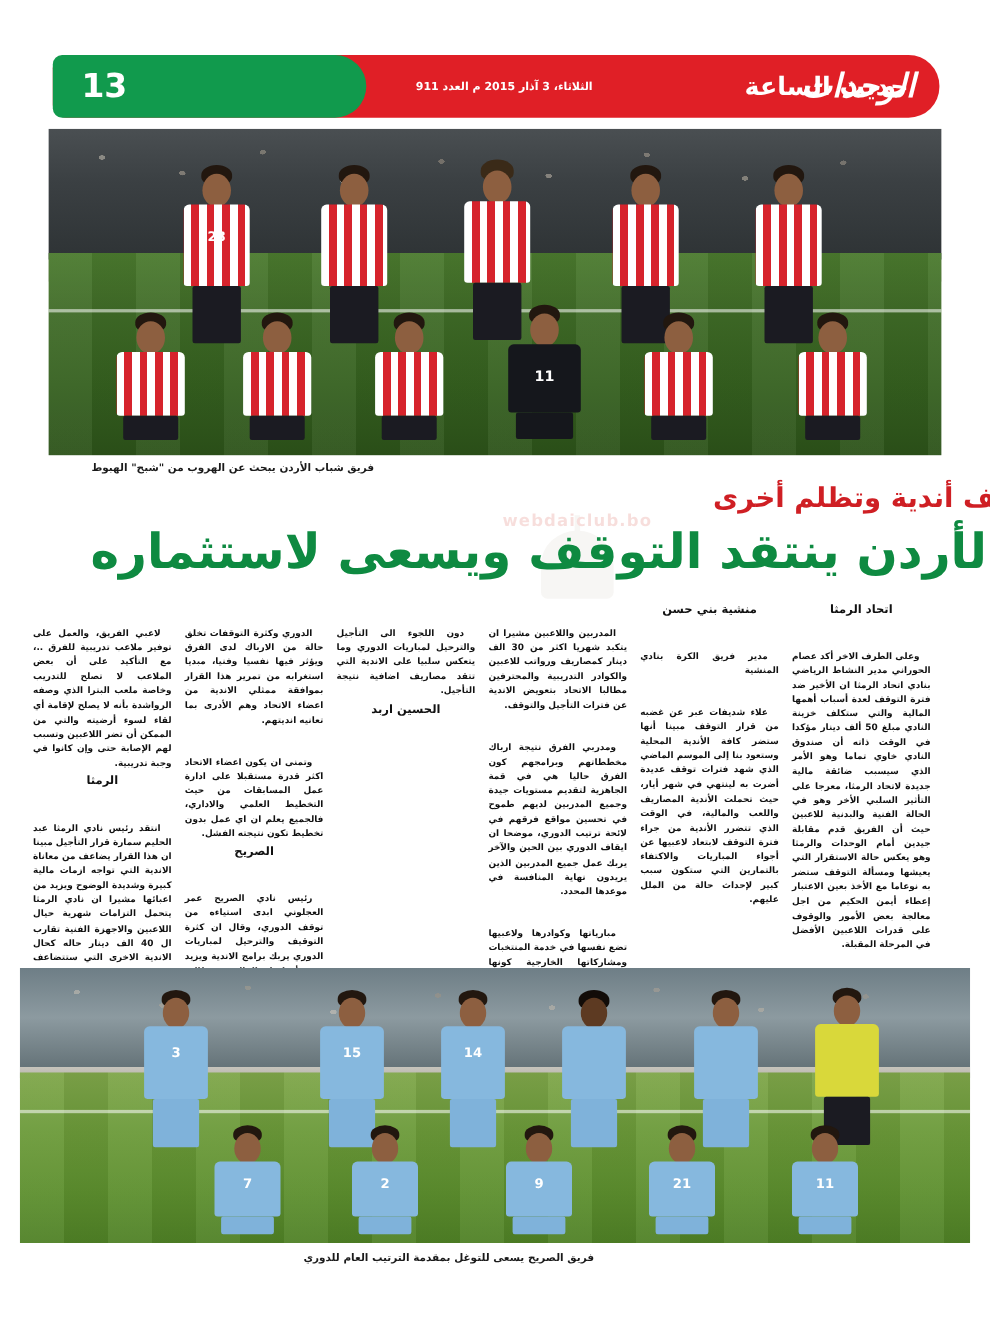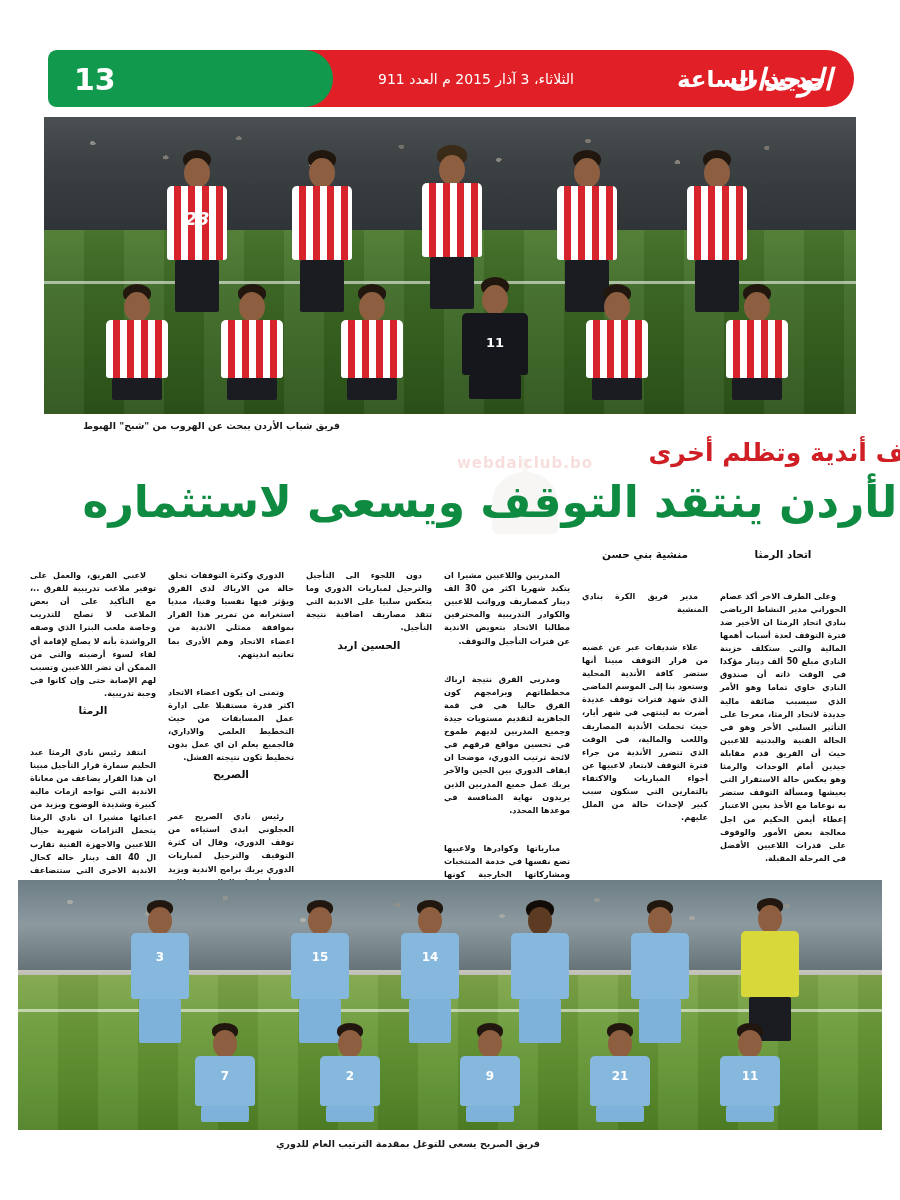--- a/index.html
+++ b/index.html
@@ -29,21 +29,21 @@
   .mast-section{
     position:absolute;right:28px;top:50%;transform:translateY(-50%);
     color:#ffffff;font-size:23px;font-weight:bold;white-space:nowrap;
   }
   .mast-pageno{
     position:absolute;left:26px;top:50%;transform:translateY(-50%);
     color:#ffffff;font-size:30px;font-weight:bold;
   }
   .mast-date{
     position:absolute;left:330px;top:50%;transform:translateY(-50%);
-    color:#ffffff;font-size:14px;font-weight:normal;white-space:nowrap;
+    color:#ffffff;font-size:10px;font-weight:bold;white-space:nowrap;
   }
 
   
   .photo{position:absolute;overflow:hidden;}
   .photo-top{left:44px;top:117px;width:812px;height:297px;}
   .photo-bot{left:18px;top:880px;width:864px;height:250px;}
 
   .pitch{position:absolute;inset:0;}
   .stand{position:absolute;left:0;right:0;top:0;height:40%;
     background:linear-gradient(180deg,#4a4f52 0%,#3b4043 40%,#2e3335 100%);}
@@ -83,21 +83,21 @@
   .caption{
     position:absolute;color:#1a1a1a;font-size:9.5px;font-weight:bold;
     white-space:nowrap;
   }
   .cap-top{right:560px;top:420px;}
   .cap-bot{right:360px;top:1138px;}
 
   
   .headline-zone{position:absolute;left:0;top:436px;width:900px;height:110px;overflow:hidden;}
   .watermark{
-    position:absolute;left:430px;top:8px;width:190px;height:92px;
+    position:absolute;left:430px;top:18px;width:190px;height:92px;
     opacity:.16;pointer-events:none;
   }
   .wm-text{position:absolute;left:0;top:10px;width:190px;text-align:center;
     color:#d23b2e;font-size:15px;font-weight:bold;letter-spacing:1px;}
   .wm-dome{position:absolute;left:62px;top:28px;width:66px;height:62px;
     background:#cfc9bc;border-radius:50% 50% 6px 6px;}
   .wm-dome:after{content:"";position:absolute;left:50%;top:-14px;
     transform:translateX(-50%);width:5px;height:16px;background:#cfc9bc;}
 
   .sub-headline{
@@ -152,21 +152,21 @@
         <div class="grass-stripe"></div>
         <div class="linewhite" style="top:28%"></div>
       </div>
     </div>
 
     <div class="player" style="left:120px;bottom:30%;width:66px;height:175px;">
       <div class="p-hair" style="top:0;width:28px;height:18px;"></div>
       <div class="p-head" style="top:8px;width:26px;height:30px;"></div>
       <div class="p-body" style="top:36px;width:60px;height:74px;background:repeating-linear-gradient(90deg,#ffffff 0 7px,#d6232c 7px 14px);"></div>
       <div class="p-legs" style="top:110px;width:44px;height:52px;background:#1b1b22;"></div>
-      <div class="p-num" style="top:58px;font-size:18px;font-style:italic;">23</div>
+      <div class="p-num" style="top:58px;font-size:12px;">23</div>
     </div>
     <div class="player" style="left:245px;bottom:30%;width:66px;height:175px;">
       <div class="p-hair" style="top:0;width:28px;height:18px;"></div>
       <div class="p-head" style="top:8px;width:26px;height:30px;"></div>
       <div class="p-body" style="top:36px;width:60px;height:74px;background:repeating-linear-gradient(90deg,#ffffff 0 7px,#d6232c 7px 14px);"></div>
       <div class="p-legs" style="top:110px;width:44px;height:52px;background:#1b1b22;"></div>
     </div>
     <div class="player" style="left:375px;bottom:30%;width:66px;height:180px;">
       <div class="p-hair" style="top:0;width:30px;height:20px;background:#3a2a18;"></div>
       <div class="p-head" style="top:10px;width:26px;height:30px;"></div>

